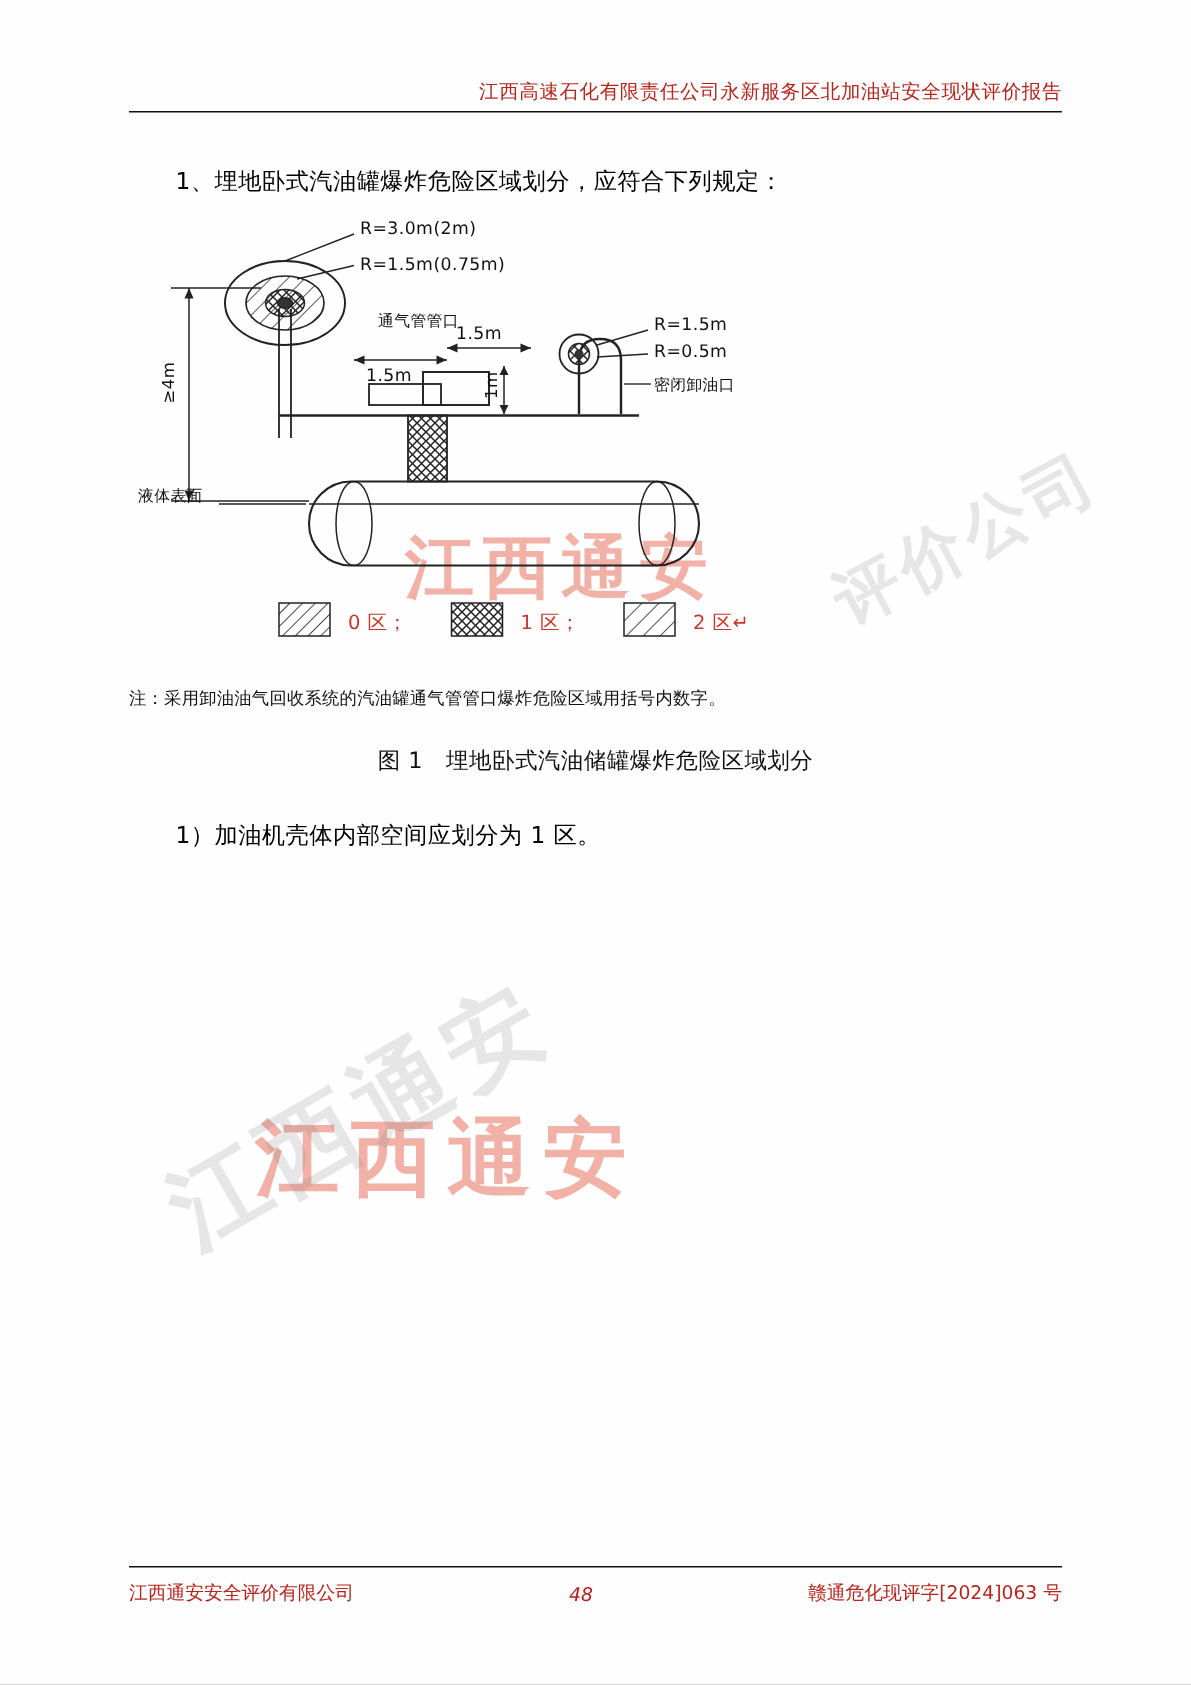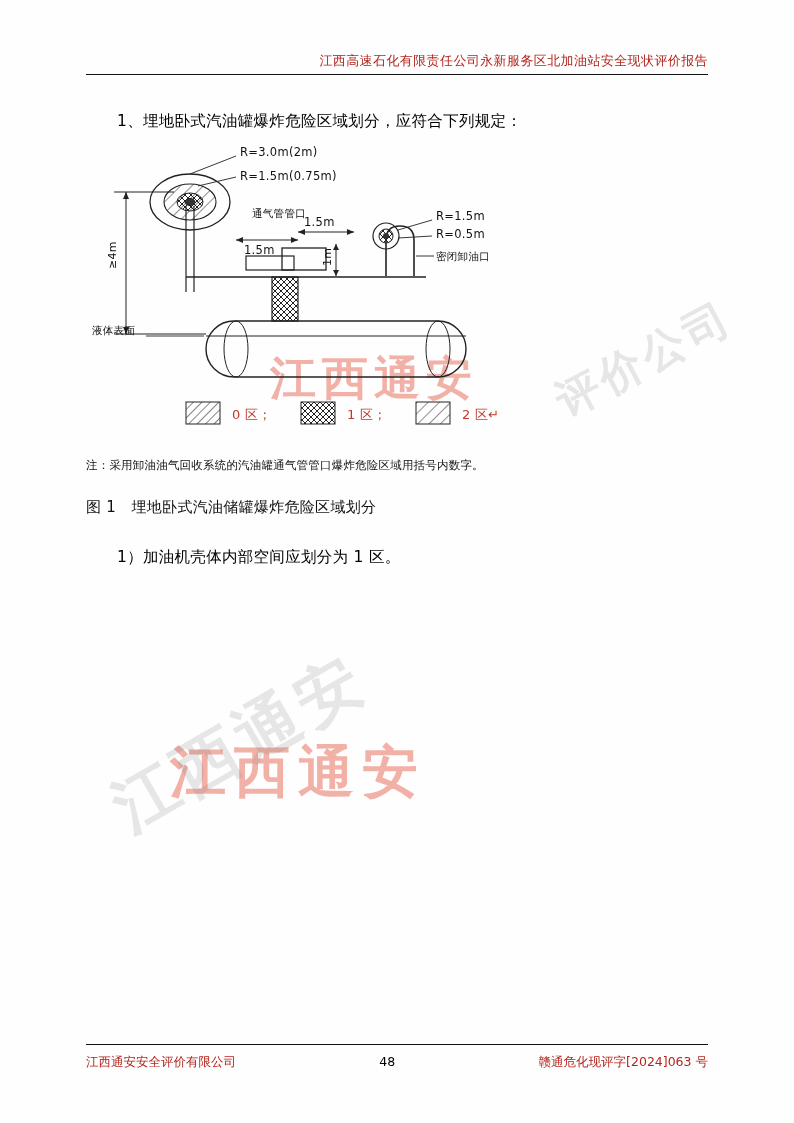--- a/index.html
+++ b/index.html
@@ -61,20 +61,21 @@
   }
   .fig-note {
     text-align: left;
     font-size: 11.5px;
     color: #111;
     font-family: "DejaVu Sans", sans-serif;
     margin-top: 4px;
     letter-spacing: 0.2px;
   }
   .fig-caption {
+    text-align: center;
     font-size: 15px;
     color: #111;
     font-family: "DejaVu Sans", sans-serif;
     margin-top: 8px;
     margin-bottom: 6px;
   }
   .footer-rule {
     position: absolute;
     bottom: 78px;
     left: 86px;
@@ -85,24 +86,25 @@
   .footer {
     position: absolute;
     bottom: 52px;
     left: 86px;
     width: 622px;
     font-size: 12.5px;
     color: #b3261e;
     font-family: "DejaVu Sans", sans-serif;
     display: flex;
     justify-content: space-between;
-    align-items: flex-start;
+    align-items: center;
   }
   .footer-center {
-    color: #000000;
+    color: #b91c1c;
+    font-style: italic;
   }
   
   .wm {
     position: absolute;
     pointer-events: none;
     user-select: none;
     font-family: "DejaVu Sans", sans-serif;
     font-weight: bold;
     white-space: nowrap;
   }

